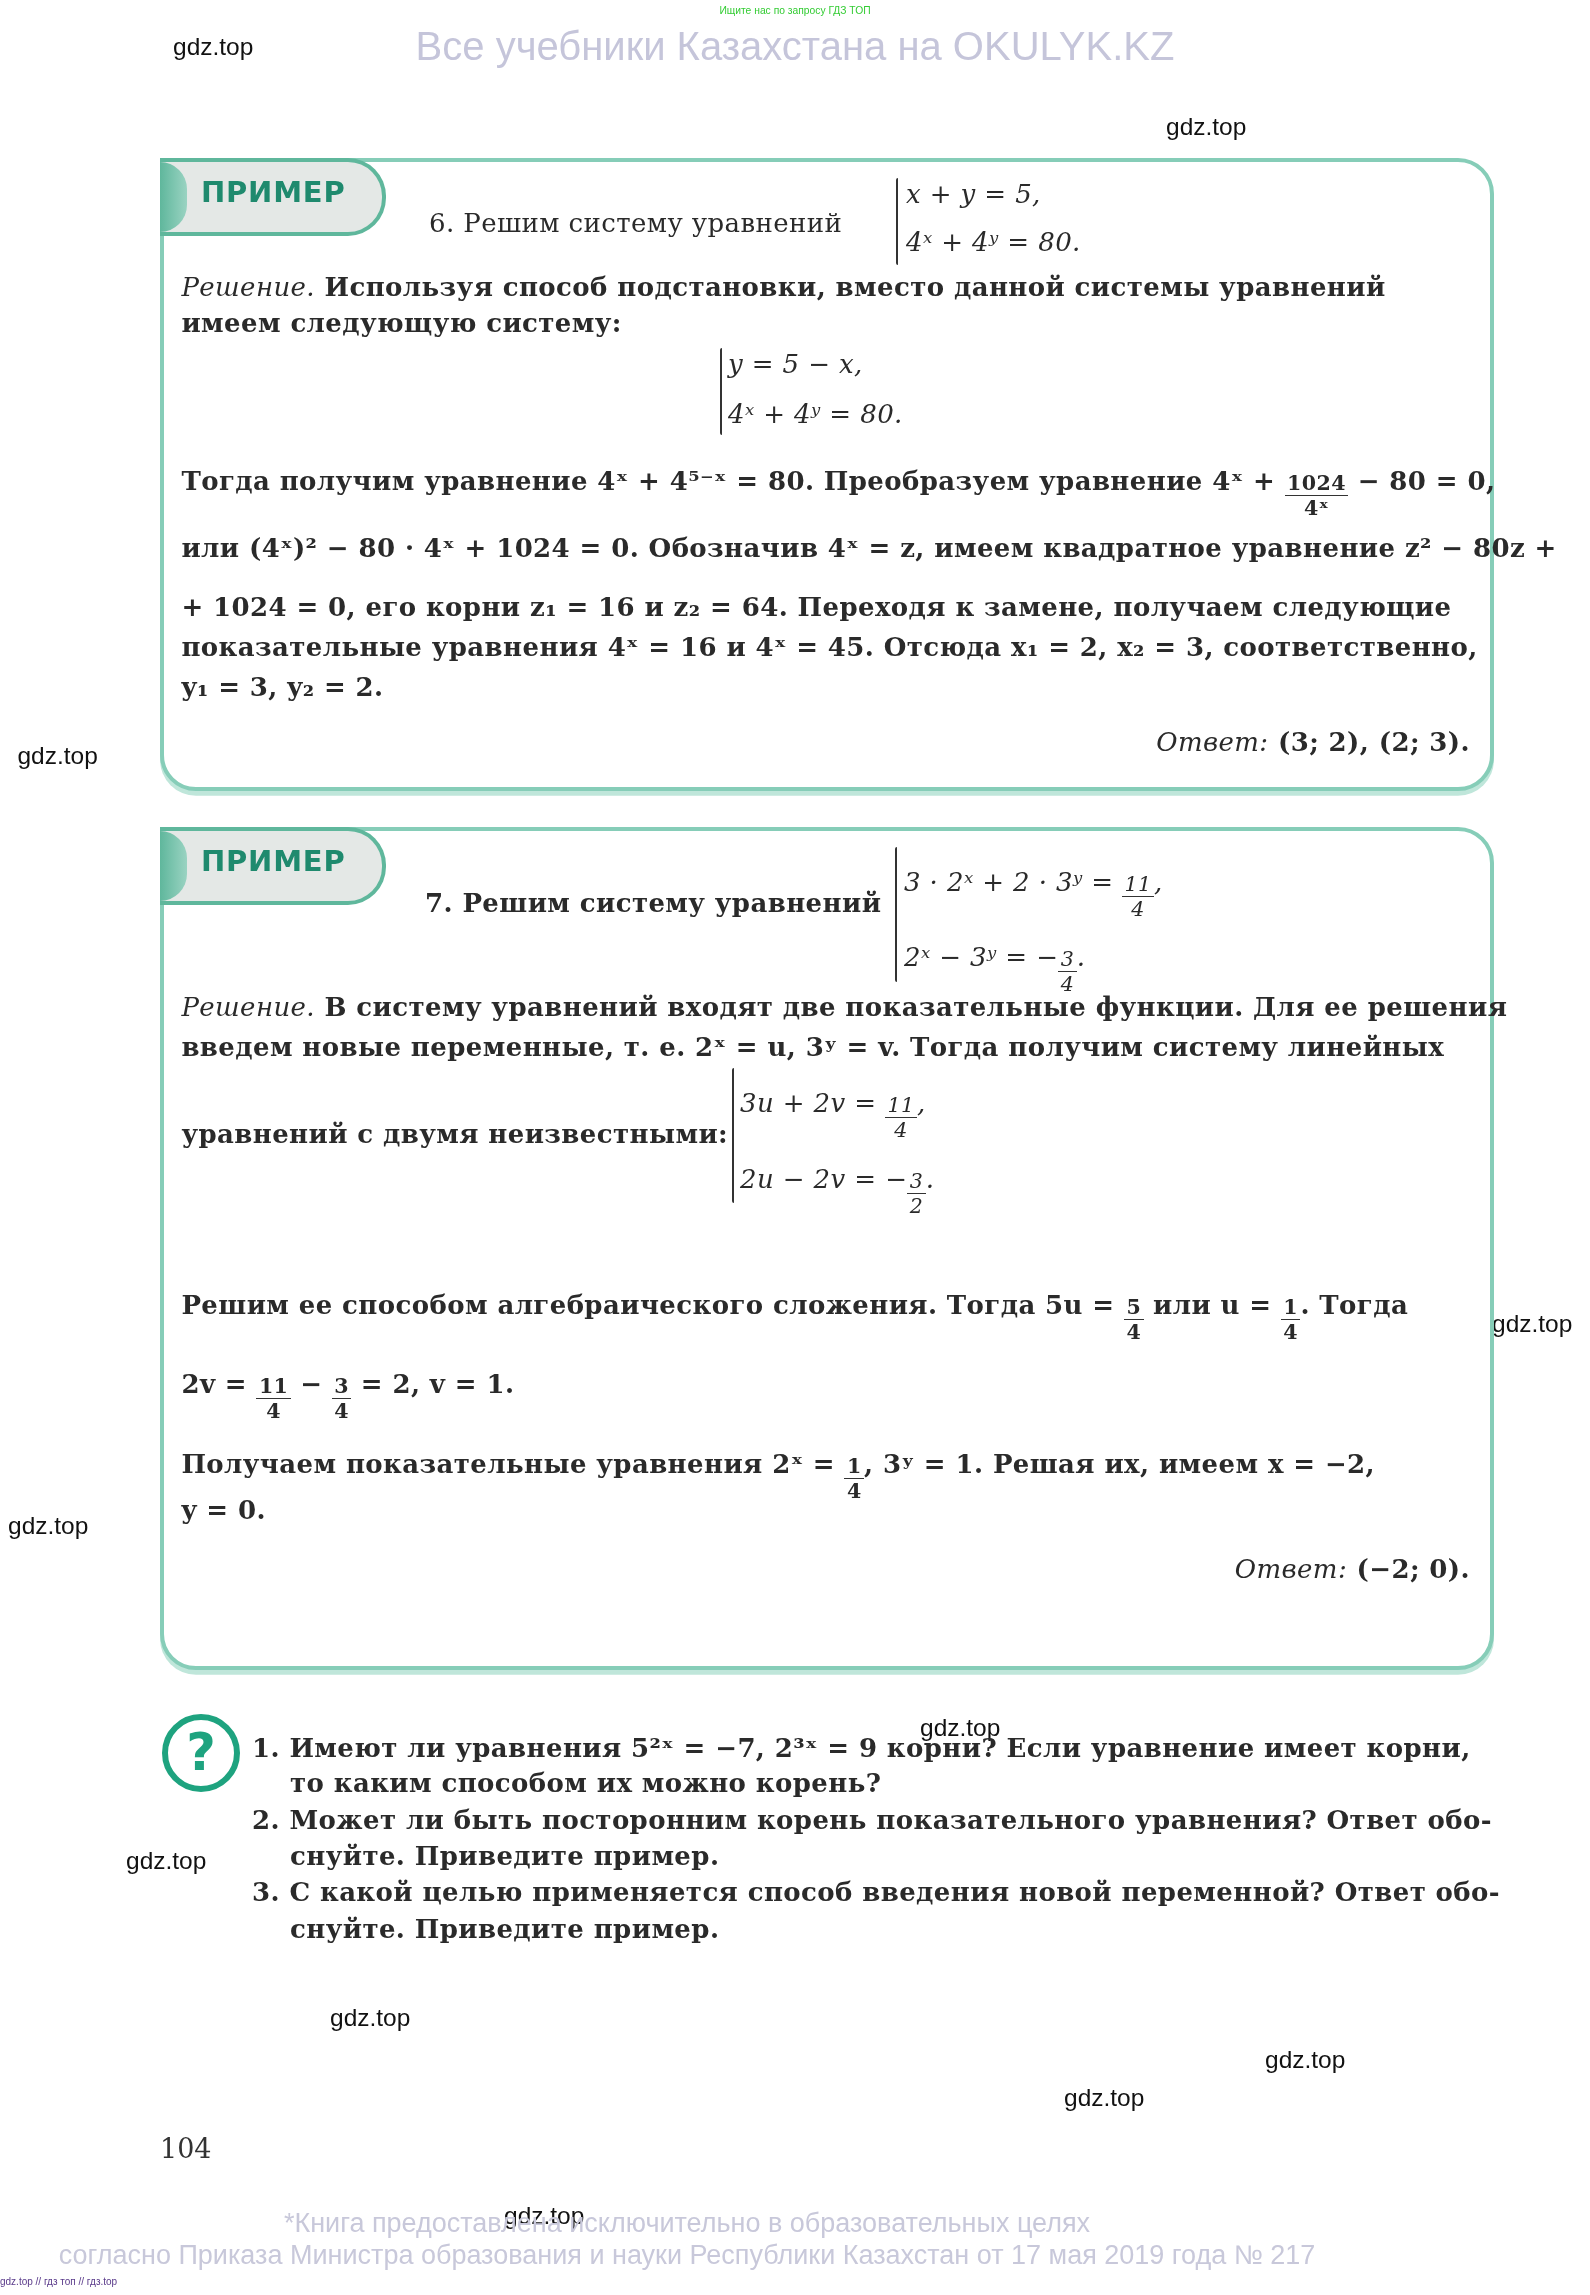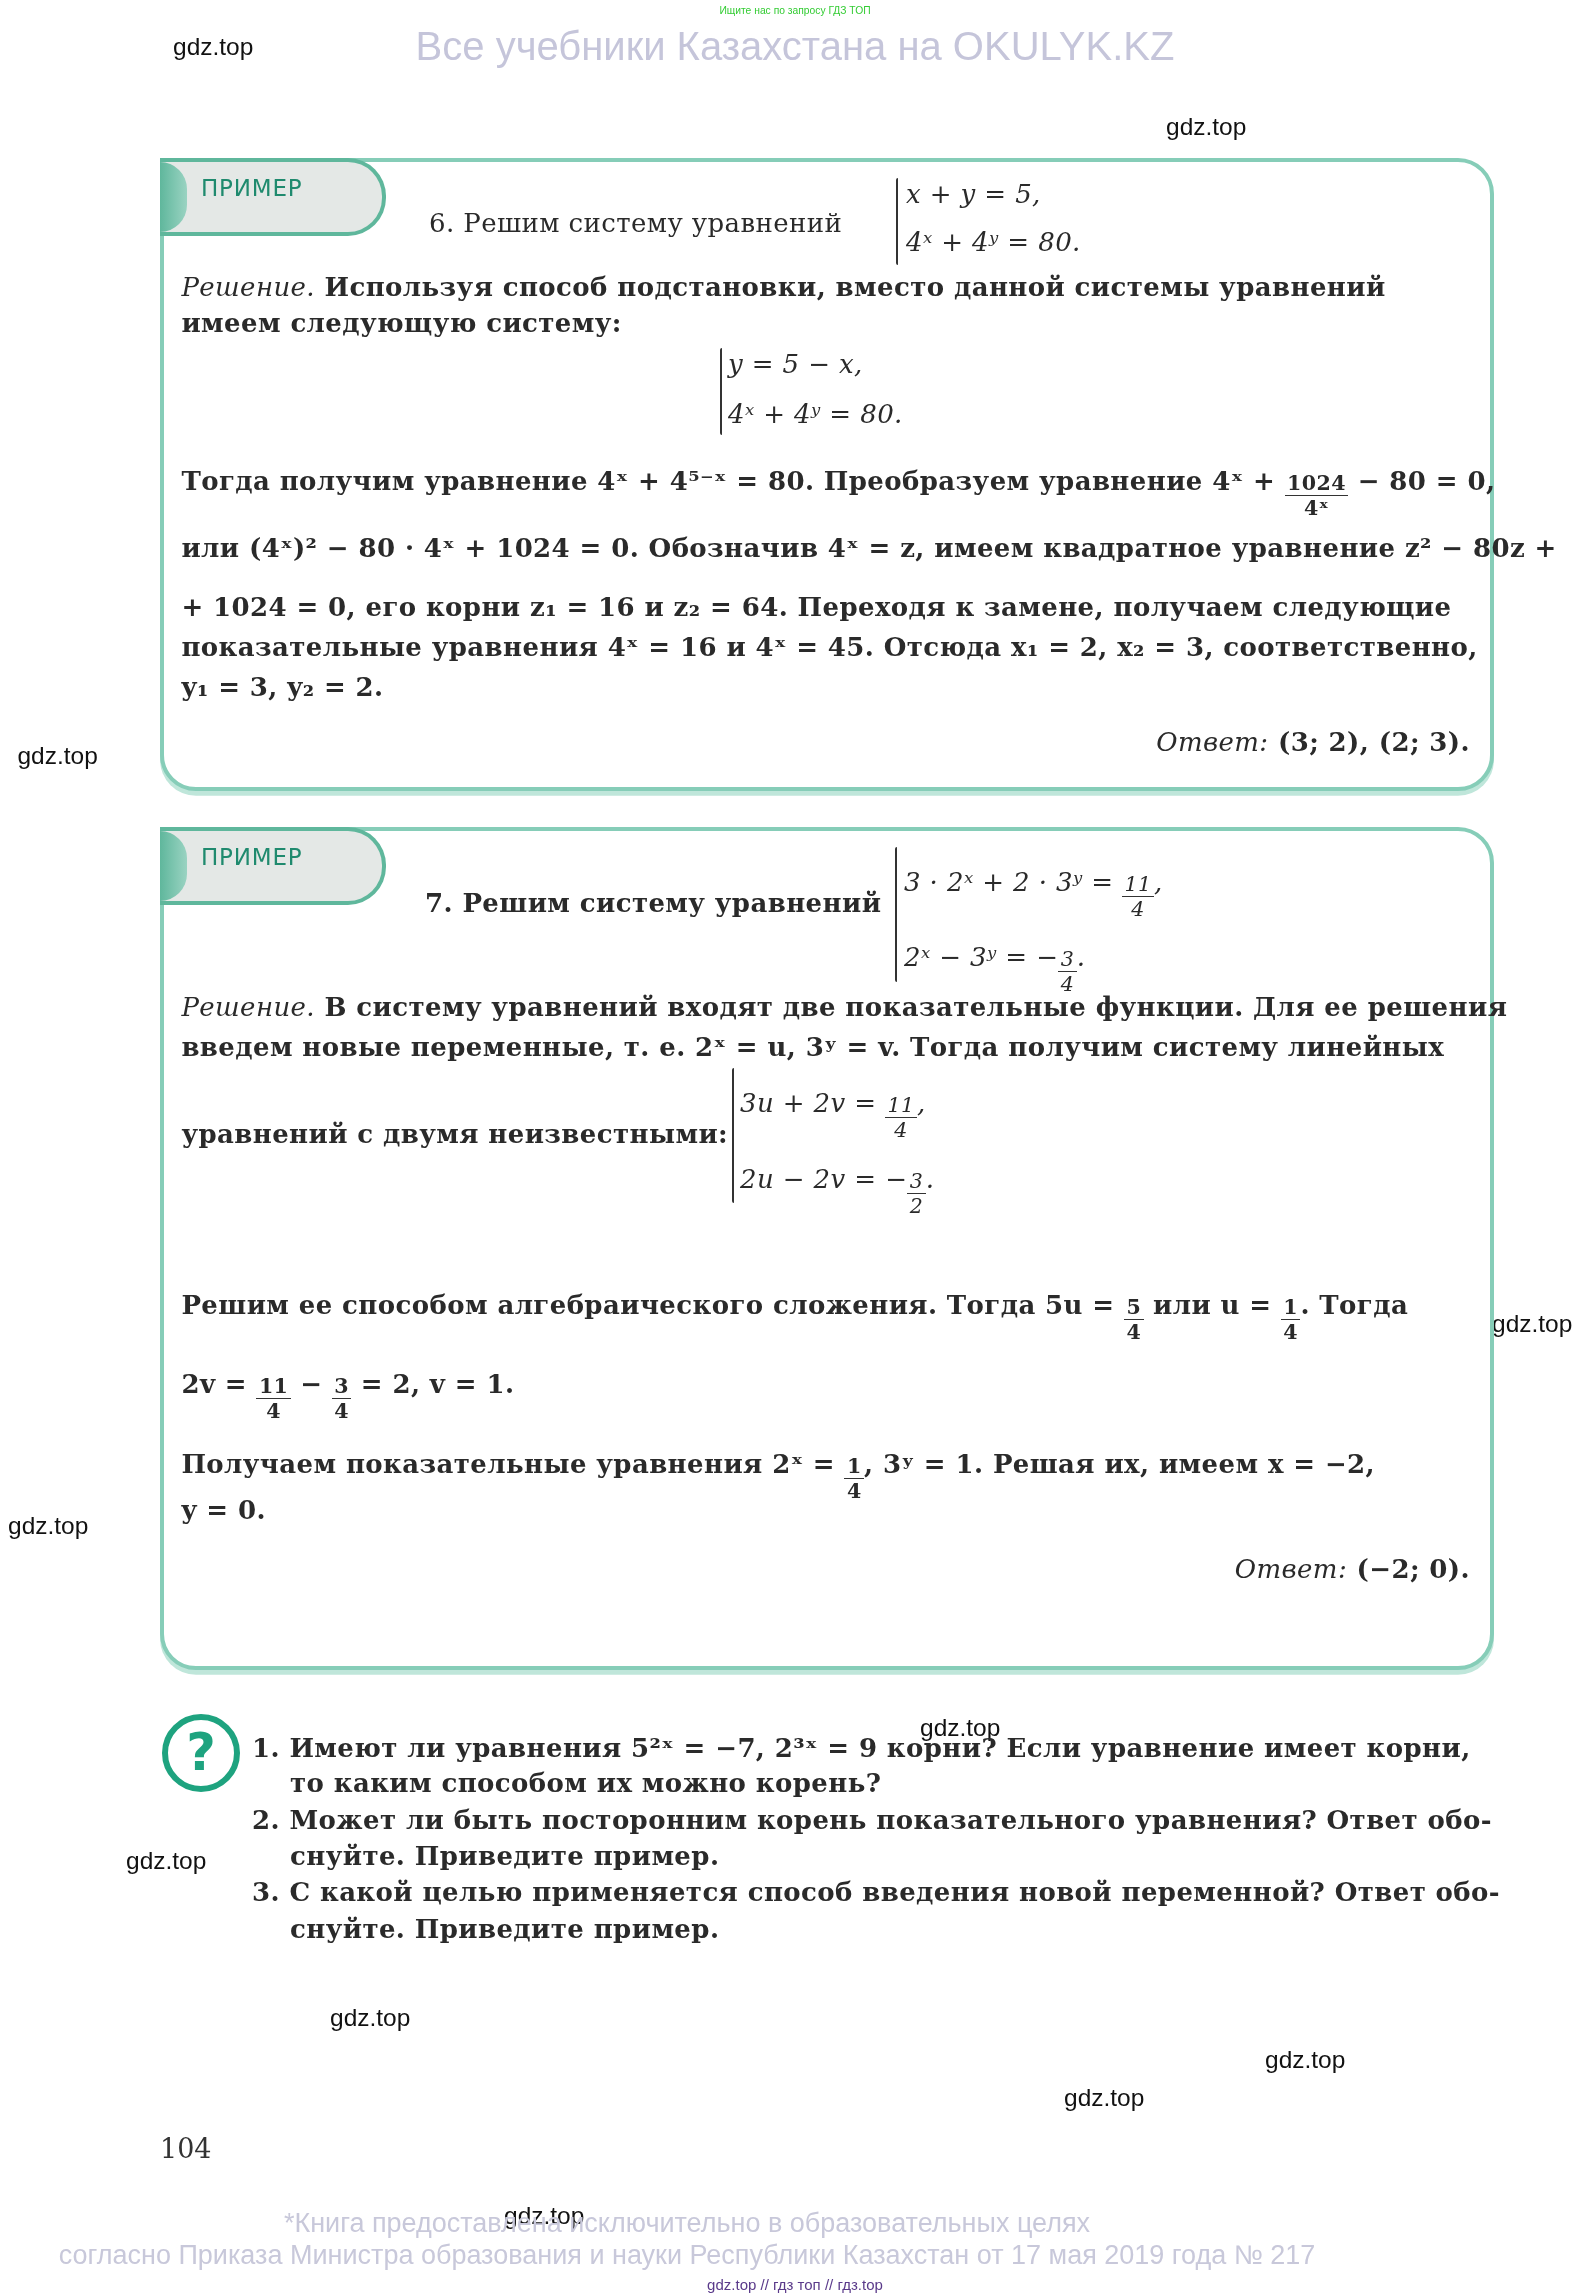--- a/index.html
+++ b/index.html
@@ -6,32 +6,32 @@
   body { width:1590px; height:2295px; position:relative; background:#ffffff; overflow:hidden;
          font-family:"DejaVu Serif", serif; color:#2a2a2a; }
   .wm { position:absolute; font-family:"Liberation Sans", sans-serif; font-size:24.5px; color:#111; }
   .top-green { position:absolute; top:4.7px; left:0; width:1590px; text-align:center; font-family:"Liberation Sans", sans-serif; font-size:10.3px; color:#33cc33; }
   .top-banner { position:absolute; top:24px; left:0; width:1590px; text-align:center; font-family:"Liberation Sans", sans-serif; font-size:40px; color:#c5c5da; }
   .box { position:absolute; left:160px; width:1326px; border:4px solid #86cdb8; border-radius:36px; background:#fff;
          box-shadow: 0 4.7px 0 #bfe6da; }
   .label { position:absolute; left:-4px; top:-4px; width:222px; height:70px; background:#e4e8e6; border:4px solid #5fb79c;
            border-left:none; border-radius:0 38px 38px 0; }
   .label .lstrip { position:absolute; left:0; top:0; width:27px; height:100%; background:linear-gradient(90deg,#5fb79c,#9ad3c2); border-radius:0 32px 32px 0; }
-  .label .ltext { position:absolute; left:41px; top:12.7px; font-family:"DejaVu Sans", sans-serif; font-weight:normal; font-size:23px; color:#1f8a6e; letter-spacing:0.8px; }
+  .label .ltext { position:absolute; left:41px; top:12.7px; font-family:"DejaVu Sans", sans-serif; font-weight:bold; font-size:29px; color:#1f8a6e; letter-spacing:0.8px; }
   .txt { position:absolute; font-size:26px; line-height:36px; color:#2a2a2a; font-weight:bold; letter-spacing:0.4px; }
   .it { font-style:italic; font-weight:normal; }
   .brace { position:absolute; border-left:2.4px solid #333; border-radius:9.5px 0 0 9.5px; }
   .frac { display:inline-block; vertical-align:middle; text-align:center; font-size:20.6px; line-height:24px; }
   .frac .n { display:block; border-bottom:1.6px solid #333; padding:0 2.4px;margin-top:25px; }
   .frac .d { display:block; }
   .q-icon { position:absolute; left:162px; top:1714px; width:66px; height:66px; border:6.3px solid #1ea37f; border-radius:50%;
             text-align:center; font-family:"DejaVu Sans", sans-serif; font-weight:bold; font-size:51px; line-height:66px; color:#1ea37f; box-sizing:content-box; }
   .page-num { position:absolute; left:160px; top:2133px; font-size:27px; color:#333; }
   .footer1, .footer2 { position:absolute; left:0; width:1374px; text-align:center; font-family:"Liberation Sans", sans-serif; font-size:27px; color:#c8c8da; }
-  .footer3 { position:absolute; left:0; width:1590px; top:2276px; text-align:center; font-family:"Liberation Sans", sans-serif; font-size:15px; color:#5a3a8a; }
+  .footer3 { position:absolute; left:0; width:1590px; top:2276px; text-align:left; font-family:"Liberation Sans", sans-serif; font-size:10px; color:#5a3a8a; }
 </style>
 </head>
 <body>
 
 <div class="top-green">Ищите нас по запросу ГДЗ ТОП</div>
 <div class="top-banner">Все учебники Казахстана на OKULYK.KZ</div>
 
 <div class="wm" style="left:173px;top:33px">gdz.top</div>
 <div class="wm" style="left:1166px;top:113px">gdz.top</div>
 <div class="wm" style="left:542px;top:166px">gdz.top</div>

